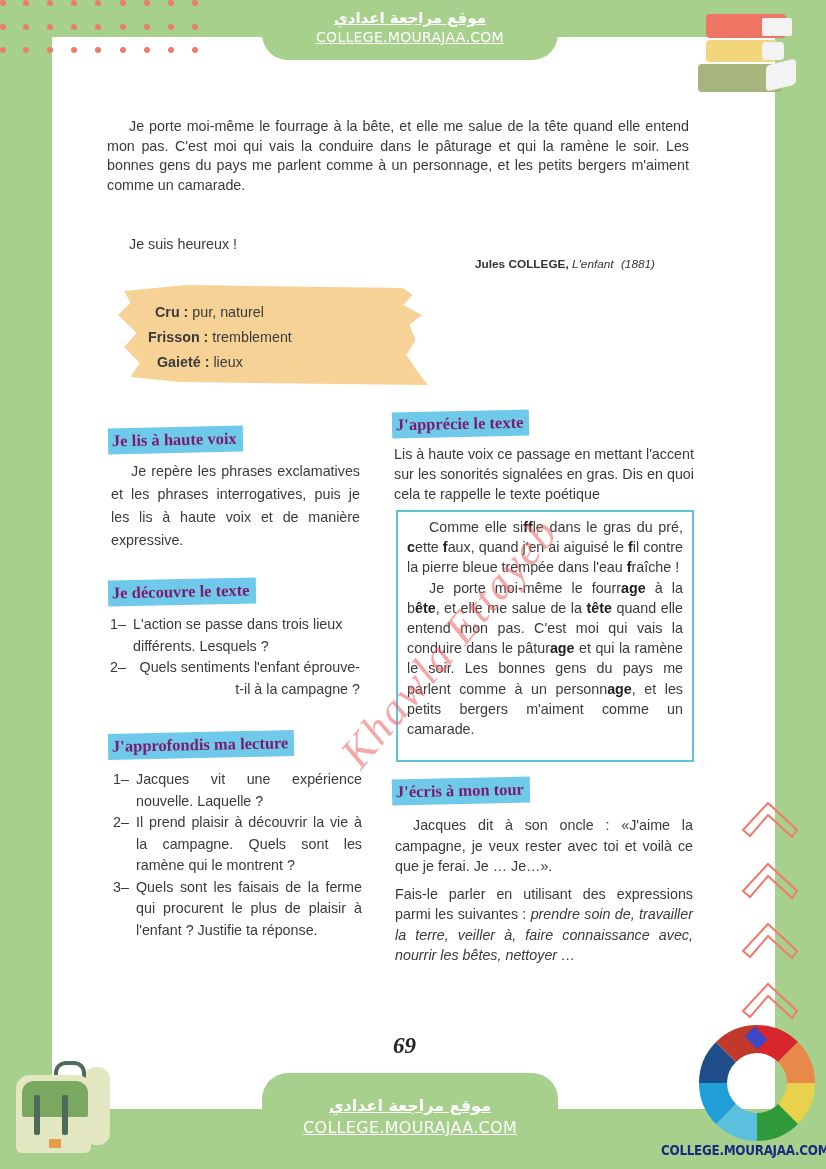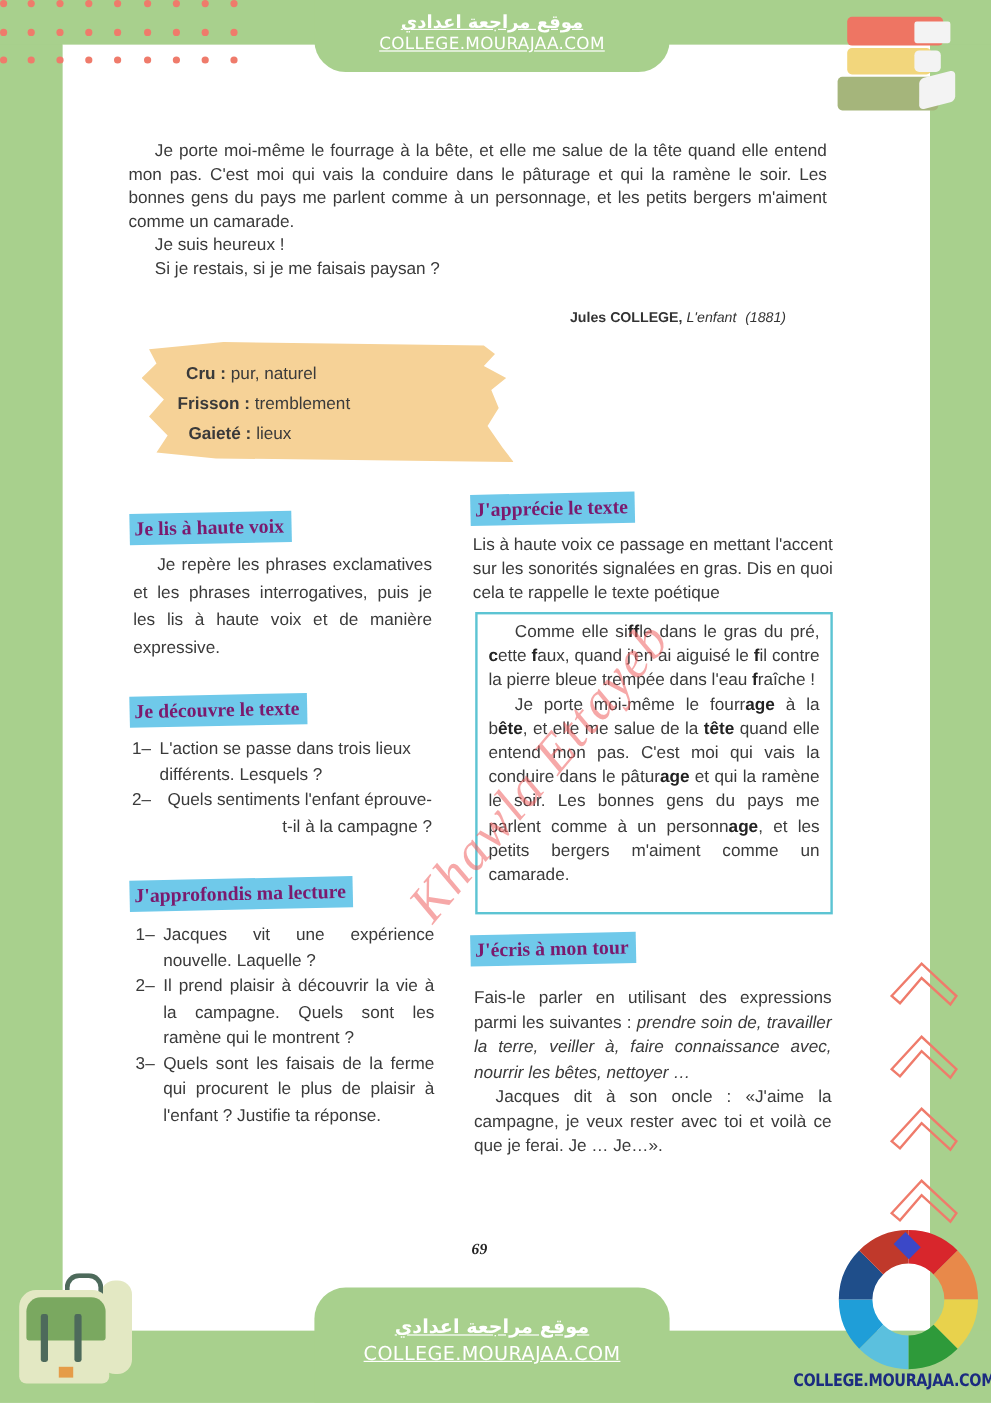--- a/index.html
+++ b/index.html
@@ -52,21 +52,21 @@
   .chev svg { width:60px; height:50px; }
 
   
   .wheel { position:absolute; left:697px; top:1023px; width:120px; height:120px; }
   .wheel-brand { position:absolute; left:661px; top:1143px; width:160px; text-align:right; font-family:"DejaVu Sans", sans-serif; font-size:12px; font-weight:bold; color:#1b2b80; letter-spacing:-0.3px; transform:scaleY(1.2); }
 
   
   .intro { position:absolute; left:107px; top:117px; width:582px; font-size:14.3px; line-height:19.6px; text-align:justify; color:#3a3a3a; }
   .intro p { margin:0; }
   .intro .ind { text-indent:22px; }
-  .intro .inl { padding-left:22px; }
+  .intro .inl { padding-left:22px;margin-top:40px; }
 
   .citation { position:absolute; left:475px; top:257px; width:190px; font-size:11.8px; color:#333; }
   .citation b { font-weight:bold; }
   .citation i { font-style:italic;margin-top:13px; }
 
   .glossary { position:absolute; left:118px; top:285px; width:310px; height:100px; background:#f6d297; clip-path:polygon(2% 6%, 22% 0%, 92% 3%, 95% 10%, 92% 20%, 98% 30%, 94% 40%, 96% 55%, 93% 70%, 97% 88%, 100% 100%, 20% 97%, 4% 92%, 7% 78%, 2% 62%, 6% 48%, 0% 30%, 4% 18%); }
   .gloss-item { position:absolute; font-size:14.3px; color:#3a3a3a; }
   .gloss-item b { font-weight:bold; }
 
   .sec-title { position:absolute; background:#6fc9ea; color:#7b1a6e; font-family:"Liberation Serif", serif; font-weight:bold; font-size:16.5px; padding:3px 6px 3px 4px; line-height:20px; transform:rotate(-1.2deg); white-space:nowrap; }
@@ -76,21 +76,21 @@
   .list-item { display:flex; }
   .list-item .num { width:23px; flex:0 0 23px; }
   .list-item .txt { flex:1; text-align:justify; }
 
   .quote-box { position:absolute; left:396px; top:510px; width:298px; height:252px; border:2.5px solid #5cc4d3; box-sizing:border-box; padding:5px 9px 0 9px; font-size:14.3px; line-height:20.2px; text-align:justify; color:#3a3a3a; }
   .quote-box p { margin:0; }
   .quote-box b { color:#222; }
 
   .watermark { position:absolute; left:330px; top:590px; font-family:"Liberation Serif", serif; font-style:italic; font-size:44px; color:rgba(238,96,96,0.55); transform:rotate(-52deg); transform-origin:left top; white-space:nowrap; letter-spacing:2px; pointer-events:none; }
 
-  .page-num { position:absolute; left:393px; top:1033px; font-family:"Liberation Serif", serif; font-weight:bold; font-style:italic; font-size:13px; color:#222; }
+  .page-num { position:absolute; left:393px; top:1033px; font-family:"Liberation Serif", serif; font-weight:bold; font-style:italic; font-size:23px; color:#222; }
 </style>
 </head>
 <body>
 
 <div class="page"></div>
 <div class="top-band"></div>
 <div class="left-band" style="top:37px;height:1072px;"></div>
 <div class="right-band" style="top:37px;height:1072px;"></div>
 <div class="bottom-band"></div>
 
@@ -199,22 +199,22 @@
   <p>Lis à haute voix ce passage en mettant l'accent sur les sonorités signalées en gras. Dis en quoi cela te rappelle le texte poétique</p>
 </div>
 
 <div class="quote-box">
   <p id="box-p1" style="text-indent:22px"><span>Comme elle si</span><b>ff</b><span>le dans le gras du pré, </span><b>c</b><span>ette </span><b>f</b><span>aux, quand j'en ai aiguisé le </span><b>f</b><span>il contre la pierre bleue trempée dans l'eau </span><b>f</b><span>raîche !</span></p>
   <p id="box-p2" style="text-indent:22px"><span>Je porte moi-même le fourr</span><b>age</b><span> à la b</span><b>ête</b><span>, et elle me salue de la </span><b>tête</b><span> quand elle entend mon pas. C'est moi qui vais la conduire dans le pâtur</span><b>age</b><span> et qui la ramène le soir. Les bonnes gens du pays me parlent comme à un personn</span><b>age</b><span>, et les petits bergers m'aiment comme un camarade.</span></p>
 </div>
 
 <div class="sec-title" style="left:392px;top:778px">J'écris à mon tour</div>
 <div class="block" style="left:395px;top:815px;width:298px;line-height:20.5px">
+  <p style="text-indent:18px">Jacques dit à son oncle : «J'aime la campagne, je veux rester avec toi et voilà ce que je ferai. Je … Je…».</p>
   <p style="margin-top:7px"><span>Fais-le parler en utilisant des expressions parmi les suivantes : </span><i>prendre soin de, travailler la terre, veiller à, faire connaissance avec, nourrir les bêtes, nettoyer …</i></p>
-  <p style="text-indent:18px">Jacques dit à son oncle : «J'aime la campagne, je veux rester avec toi et voilà ce que je ferai. Je … Je…».</p>
 </div>
 
 <div class="watermark" style="top:745px;transform:rotate(-50deg)">Khawla Ettayeb</div>
 
 <div class="page-num">69</div>
 
 <div class="chev" style="top:795px">
   <svg viewBox="0 0 60 50">
       <path d="M3 35 L28 8 L57 35 L52 42 L28 20 L10 41 Z" fill="none" stroke="#ef7b6b" stroke-width="2"></path>
     </svg>

